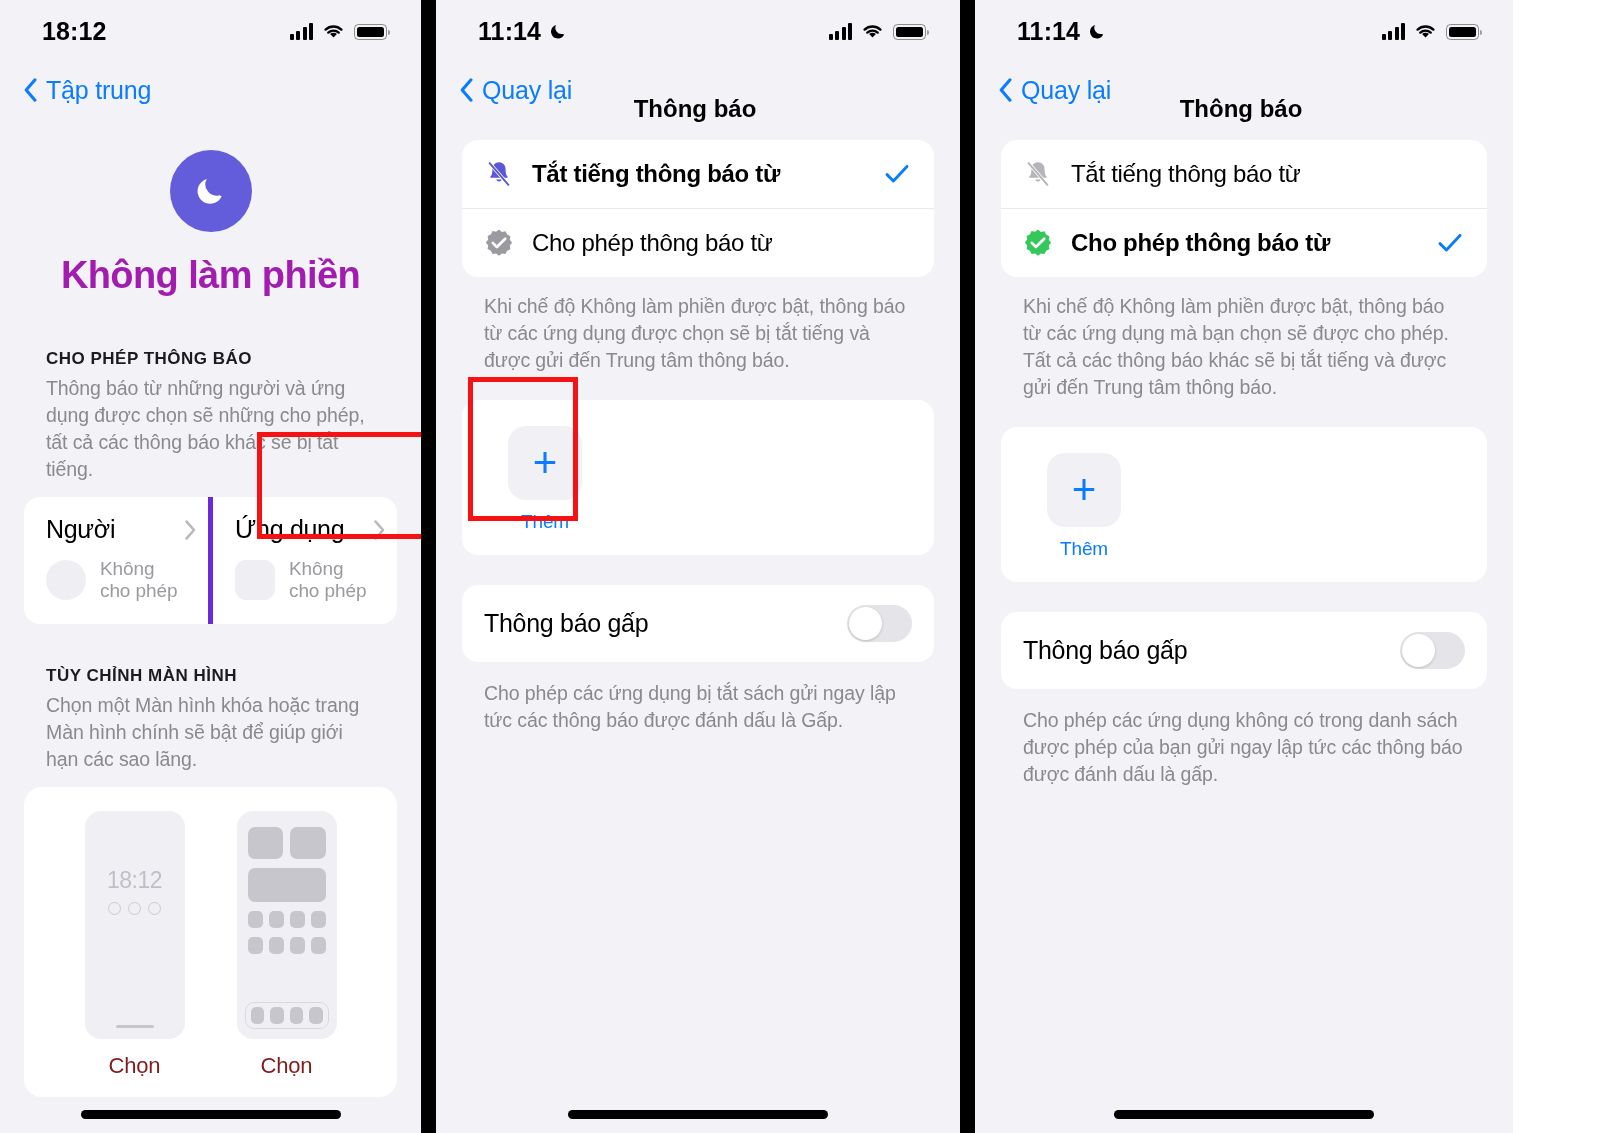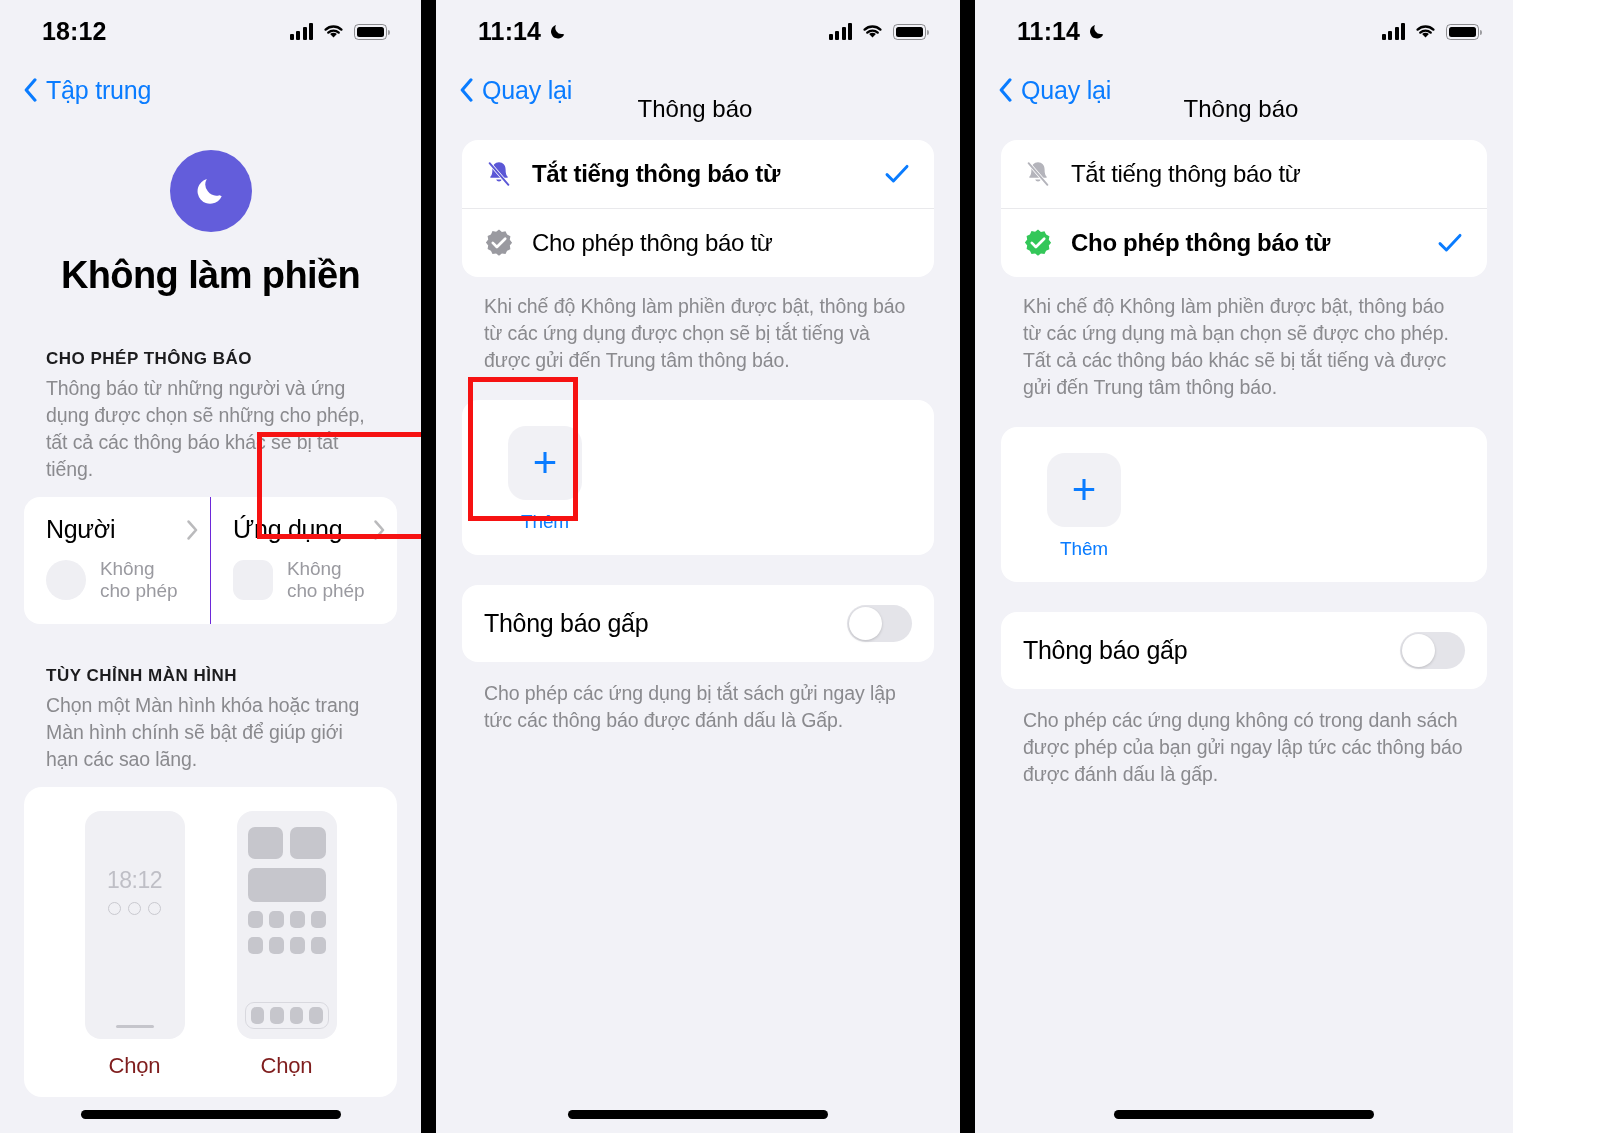--- a/index.html
+++ b/index.html
@@ -57,54 +57,54 @@
     height: 56px; display: flex; align-items: center;
     position: relative; padding: 0 24px;
   }
   .nav-back {
     display: flex; align-items: center; gap: 9px;
     color: #0a7cff; font-size: 25px; letter-spacing: -0.2px;
   }
   .nav-back .chev { width: 13px; height: 24px; flex: 0 0 auto; }
   .nav-title {
     position: absolute; left: 0; right: 6px; text-align: center;
-    font-size: 24px; font-weight: 400; color: #000; pointer-events: none; margin-top: 38px;
+    font-size: 24px; font-weight: 700; color: #000; pointer-events: none; margin-top: 38px;
   }
 
   
   .focus-hero { text-align: center; padding-top: 32px; }
   .focus-circle {
     width: 82px; height: 82px; border-radius: 50%;
     background: #635ddb; margin: 0 auto;
     display: flex; align-items: center; justify-content: center;
   }
   .focus-title {
     margin-top: 22px; font-size: 38px; font-weight: 700;
-    color: #000000; letter-spacing: -0.6px;
+    color: #a21caf; letter-spacing: -0.6px;
   }
 
   
   .scroll { position: relative; height: calc(1133px - 118px); overflow: hidden; }
   .sec-head {
     font-size: 17px; font-weight: 700; color: #1c1c1e;
     letter-spacing: 0.5px; padding: 0 46px; margin-bottom: 6px;
   }
   .sec-note {
     font-size: 19.5px; line-height: 27px; color: #8a8a8e;
     padding: 0 46px; letter-spacing: -0.1px;
   }
   .card {
     background: #fff; border-radius: 16px;
     margin: 14px 24px 0 24px; overflow: hidden;
   }
 
   
   .split { display: flex; }
   .split-col { flex: 1 1 0; min-width: 0; }
-  .split-col + .split-col { border-left: 1px solid #6d28d9; }
+  .split-col + .split-col { border-left: 5px solid #6d28d9; }
   .col-head {
     display: flex; align-items: center; justify-content: space-between;
     padding: 18px 12px 6px 22px;
   }
   .col-head .lbl { font-size: 25px; color: #000; letter-spacing: -0.3px; }
   .col-body { display: flex; align-items: center; gap: 14px; padding: 8px 22px 22px 22px; }
   .ph-circle { width: 40px; height: 40px; border-radius: 50%; background: #efeff3; flex: 0 0 auto; }
   .ph-square { width: 40px; height: 40px; border-radius: 11px; background: #efeff3; flex: 0 0 auto; }
   .ph-text { font-size: 19px; color: #9a9aa0; letter-spacing: -0.1px; }
 

